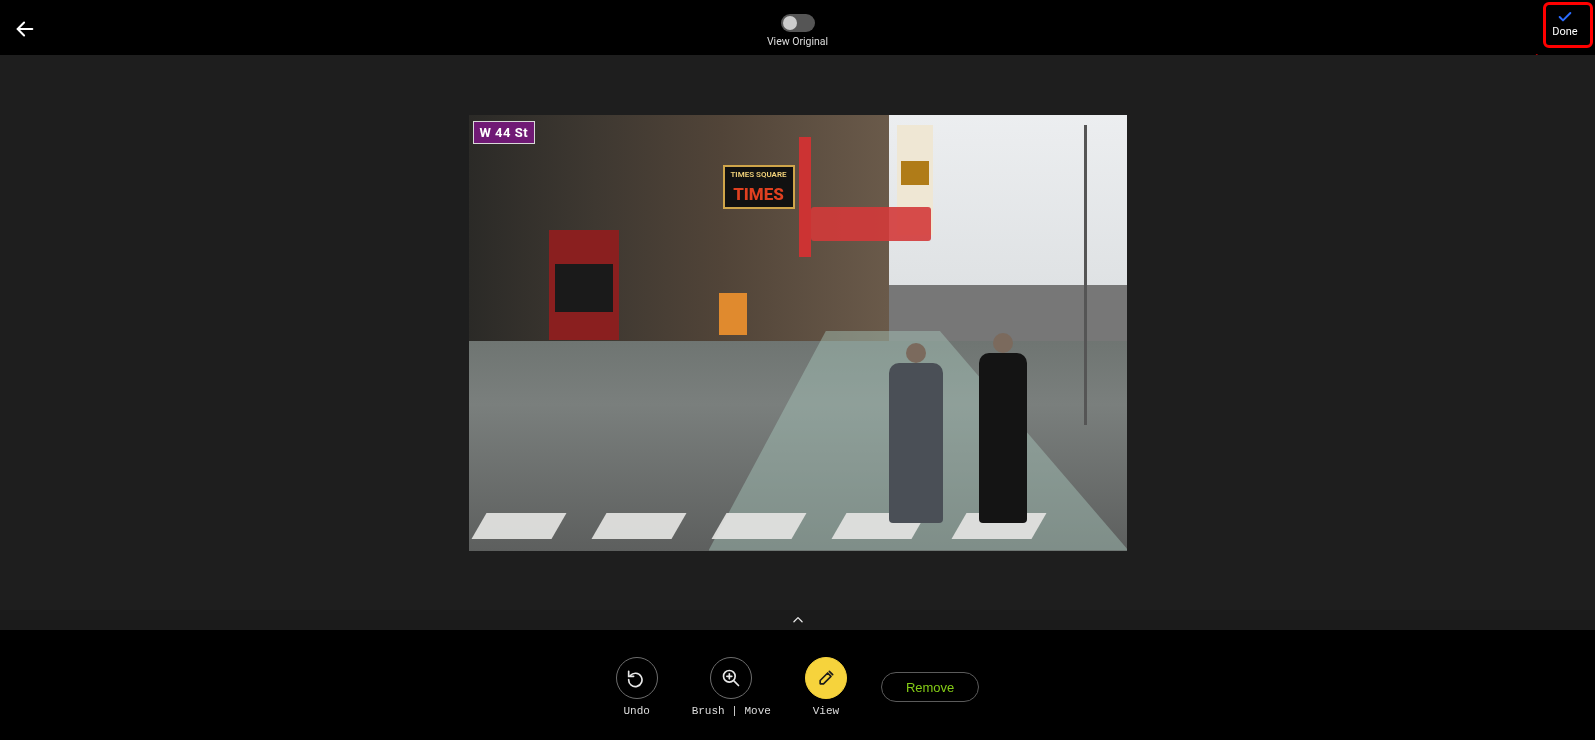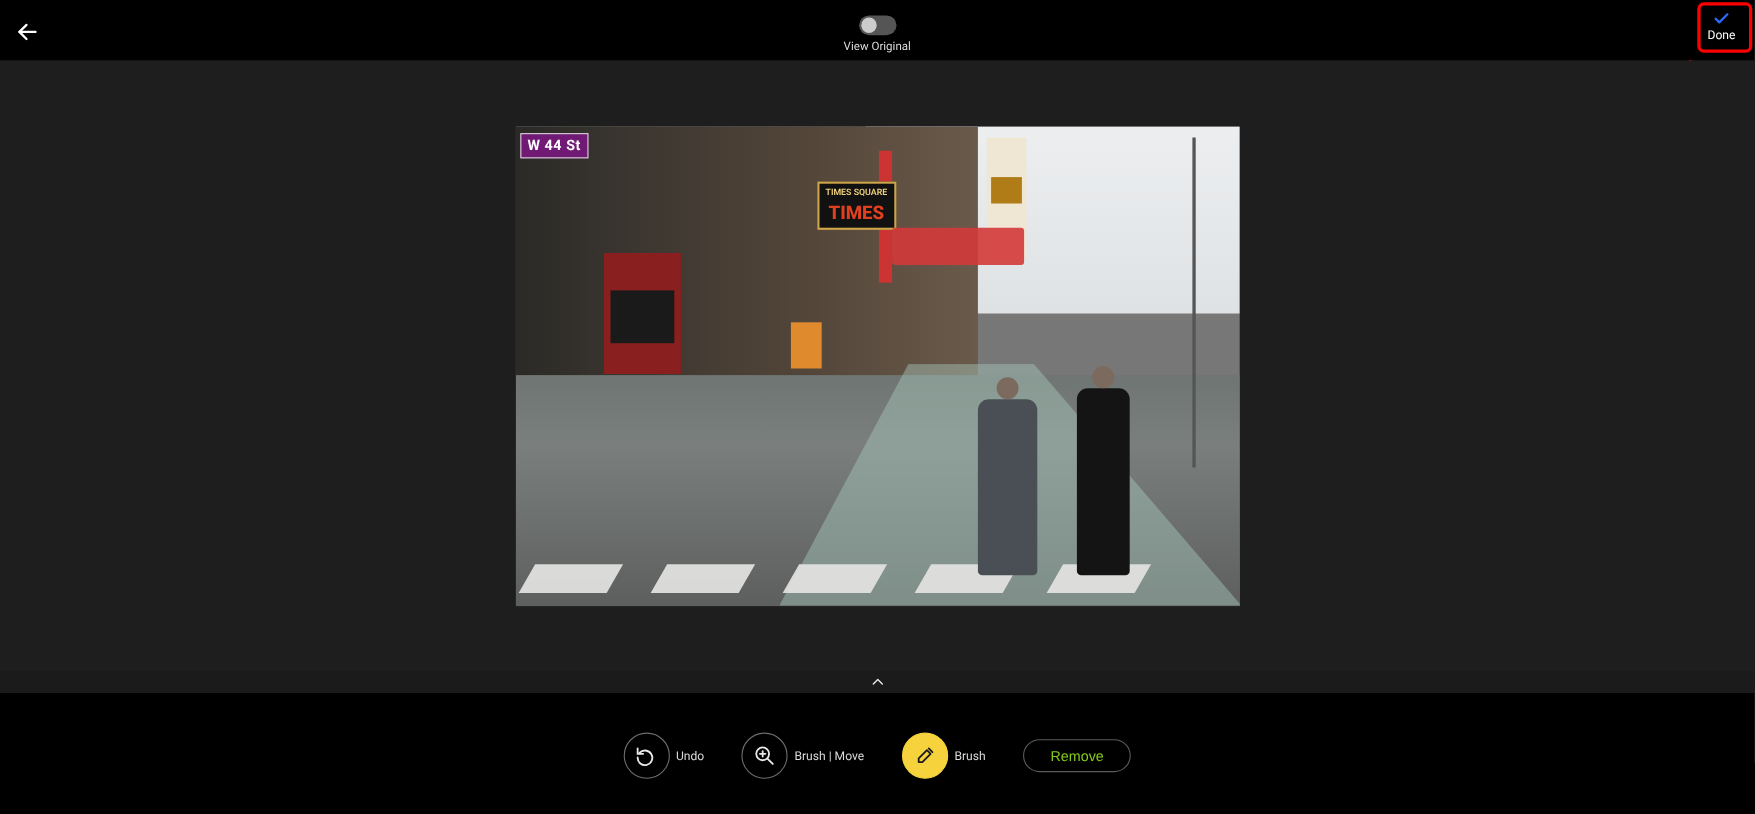--- a/index.html
+++ b/index.html
@@ -155,21 +155,20 @@
     position: absolute;
     left: 254px; top: 50px;
     width: 72px; height: 44px;
     background: #111;
     border: 2px solid #cfa54a;
     color: #e04020;
     font-weight: 800;
     font-size: 17px;
     display: flex; align-items: flex-end; justify-content: center;
     padding-bottom: 3px;
-    margin-left: 20px;
   }
   .pizza-sign .ts {
     position: absolute; top: 3px; left: 0; right: 0;
     text-align: center; font-size: 8px; color: #f2d27a; font-weight: 600;
   }
   .neon1 {
     position: absolute;
     left: 342px; top: 92px;
     width: 120px; height: 34px;
     background: #d33a3a;
@@ -248,24 +247,25 @@
   .toolbar {
     height: 100%;
     display: flex;
     align-items: center;
     justify-content: center;
     gap: 34px;
     padding-top: 4px;
   }
   .tool {
     display: flex;
-    flex-direction: row;
+    flex-direction: column;
     align-items: center;
     gap: 6px;
     cursor: pointer;
+    font-family: Liberation Mono, monospace;
   }
   .tool .circ {
     width: 42px; height: 42px;
     border-radius: 50%;
     border: 1.5px solid #6d6d6d;
     display: flex; align-items: center; justify-content: center;
     color: #e8e8e8;
   }
   .tool.active .circ {
     background: #f6d33c;
@@ -378,21 +378,21 @@
       <span class="tool-label">Brush | Move</span>
     </div>
 
     <div class="tool active">
       <div class="circ">
         <svg viewBox="0 0 24 24" width="20" height="20" fill="none" stroke="currentColor" stroke-width="2" stroke-linecap="round" stroke-linejoin="round">
           <path d="M14 6l4 4-9 9H5v-4l9-9z"></path>
           <path d="M16 4l4 4"></path>
         </svg>
       </div>
-      <span class="tool-label">Brush</span>
+      <span class="tool-label">View</span>
     </div>
 
     <button class="remove-btn">
       <span>Remove</span>
     </button>
 
   </div>
 </div>
 
 </body></html>

